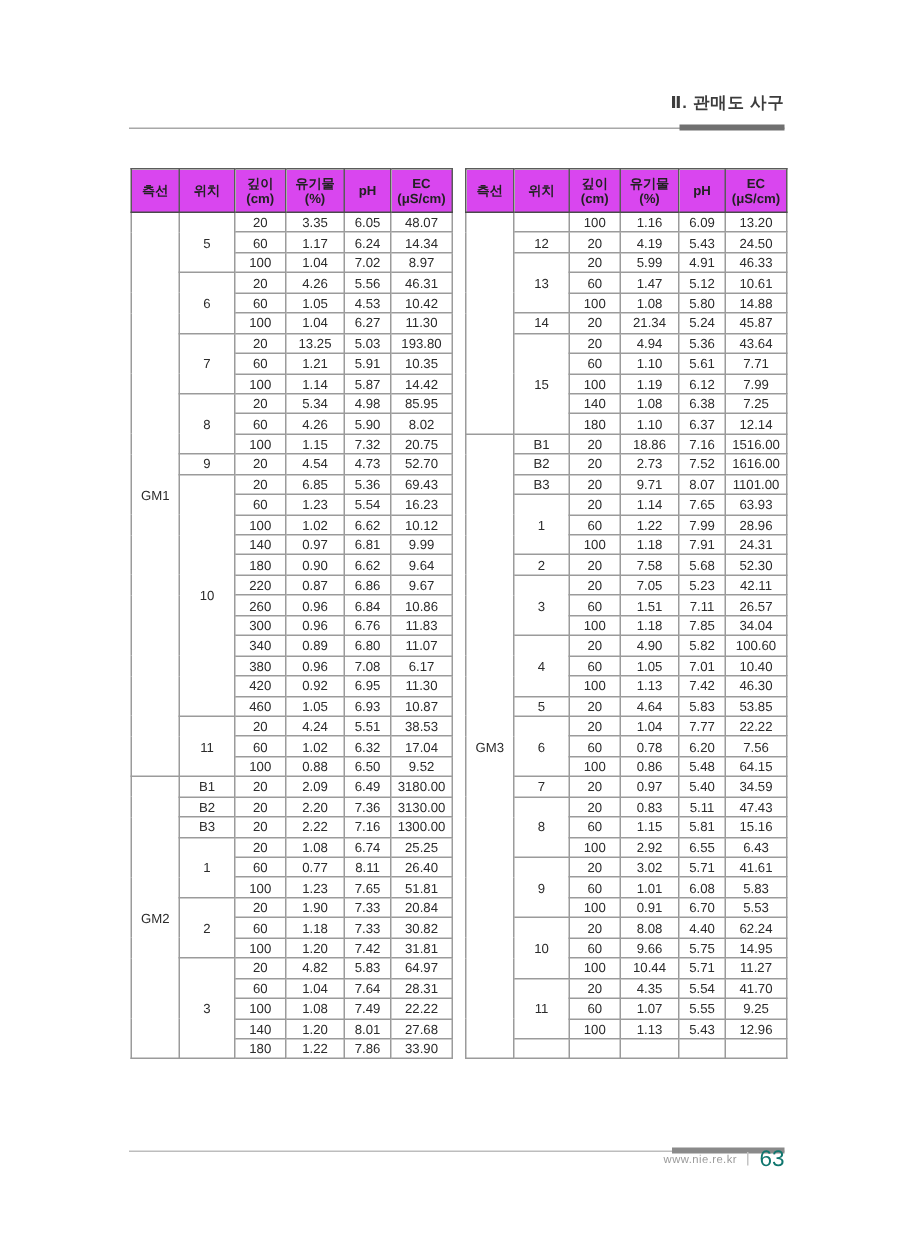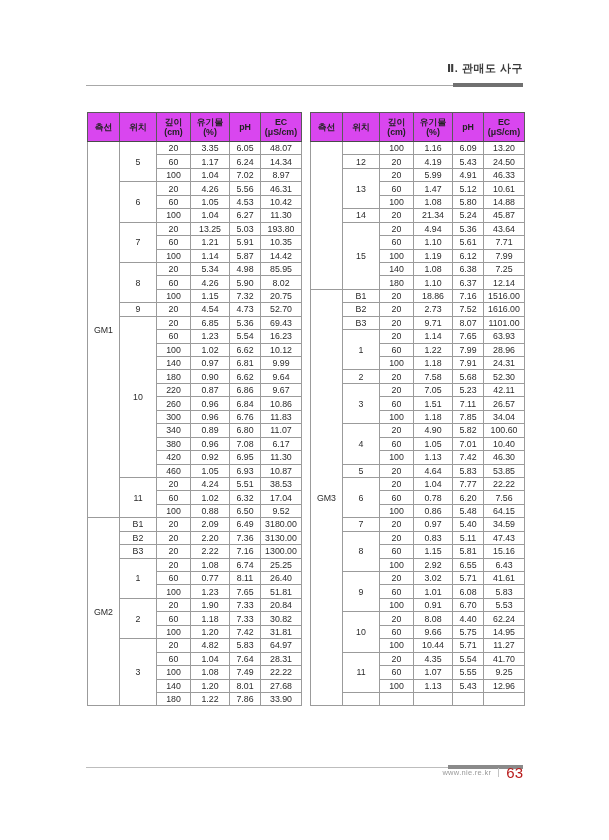--- a/index.html
+++ b/index.html
@@ -13,21 +13,21 @@
                       border-top:1px solid #a8a8a8; }
   .header-rule-thick { position:absolute; top:83px; left:453px; width:70px; height:4px; background:#707070; }
 
   
   .footer-rule-thin { position:absolute; top:767px; left:86px; width:437px; height:0;
                       border-top:1px solid #bdbdbd; }
   .footer-rule-thick { position:absolute; top:765px; left:448px; width:75px; height:3.5px; background:#8a8a8a; }
   .footer-text { position:absolute; top:764px; right:86px; display:flex; align-items:center; gap:7px; }
   .footer-site { font-size:7.5px; color:#9a9a9a; letter-spacing:0.3px; }
   .footer-sep { width:1px; height:9px; background:#c4c4c4; }
-  .footer-page { font-size:15px; color:#b91c1c; }
+  .footer-page { font-size:15px; color:#0f766e; }
 
   
   .tables-wrap { position:absolute; top:112px; left:87px; display:flex; gap:8px; }
   table.data-table { border-collapse:collapse; table-layout:fixed; width:214px;
                      border:1.5px solid #4a4a4a; font-size:8.8px; color:#2b2b2b; }
   .data-table th, .data-table td { border:1px solid #9b9b9b; text-align:center; vertical-align:middle;
                                    padding:0; overflow:hidden; white-space:nowrap; }
   .data-table thead th { background:#d946ef; height:28px; font-weight:700; font-size:8.8px;
                          line-height:1.15; color:#222; border-color:#5a5a5a; border-bottom:1.5px solid #4a4a4a; }
   .data-table tbody td { height:12.45px; line-height:12px; border-top-color:#c3c3c3; }

